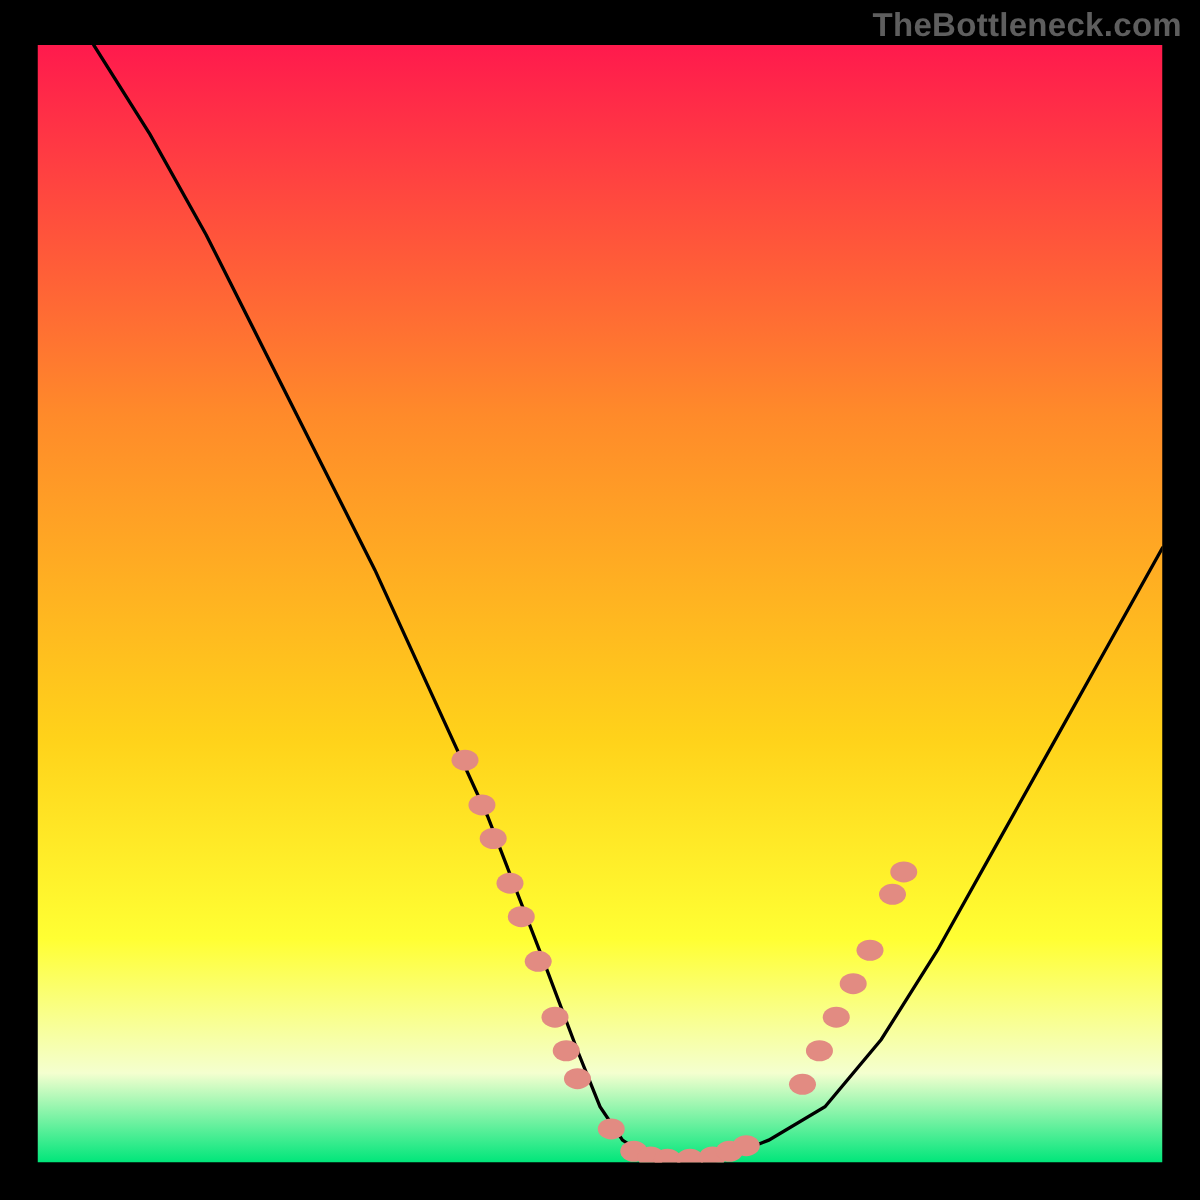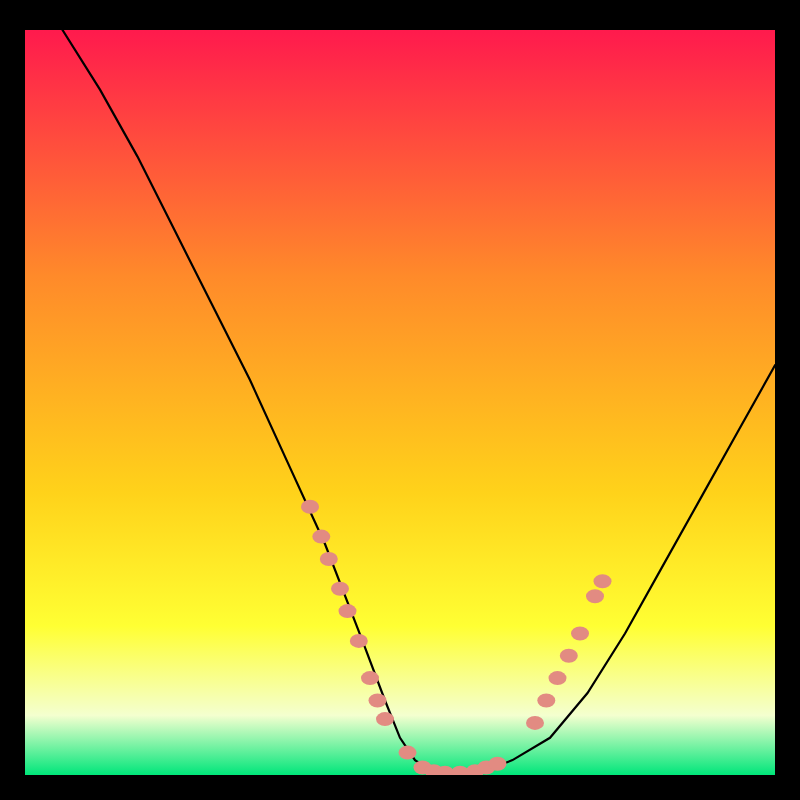--- a/index.html
+++ b/index.html
@@ -27,20 +27,21 @@
     top: 30px;
     width: 750px;
     height: 745px;
   }
   svg { display: block; }
 </style>
 </head>
 <body>
 
 <div class="frame">
+  <div class="watermark">TheBottleneck.com</div>
 
   <div class="plot-wrap">
     <svg id="plot-svg" width="750" height="745" viewBox="0 0 750 745">
       <defs>
         <linearGradient id="bg-grad" x1="0" y1="0" x2="0" y2="1">
           <stop id="g0" offset="0%" stop-color="#ff1a4d"></stop>
           <stop id="g1" offset="33%" stop-color="#ff8a2a"></stop>
           <stop id="g2" offset="62%" stop-color="#ffd21a"></stop>
           <stop id="g3" offset="80%" stop-color="#ffff33"></stop>
           <stop id="g4" offset="92%" stop-color="#f4ffcf"></stop>

